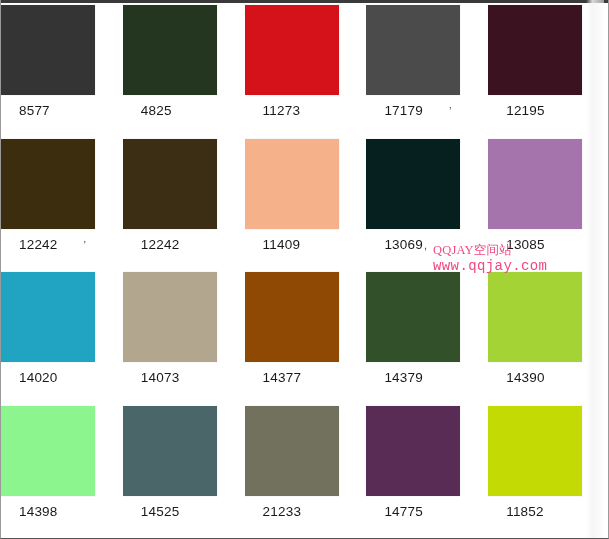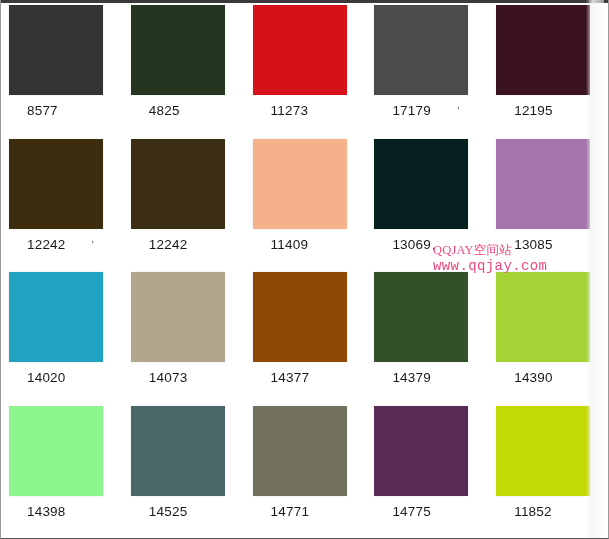--- a/index.html
+++ b/index.html
@@ -38,21 +38,20 @@
     grid-template-columns: repeat(5, 1fr);
     grid-template-rows: repeat(4, 1fr);
   }
   .cell {
     position: relative;
     box-sizing: border-box;
     display: flex;
     flex-direction: column;
     align-items: flex-start;
     justify-content: flex-start;
-    padding-left: 8px;
     overflow: hidden;
   }
   .swatch {
     width: 94px;
     height: 90px;
     margin-top: 2px;
     box-shadow: 0 0 0 0.5px rgba(240,240,240,0.9);
   }
   .label-row {
     display: flex;
@@ -224,21 +223,21 @@
       </div>
       <div class="cell">
         <div class="swatch" style="background: rgb(74, 102, 105);"></div>
         <div class="label-row">
           <span class="swatch-label">14525</span>
         </div>
       </div>
       <div class="cell">
         <div class="swatch" style="background: rgb(113, 113, 93);"></div>
         <div class="label-row">
-          <span class="swatch-label">14771</span>
+          <span class="swatch-label">21233</span>
         </div>
       </div>
       <div class="cell">
         <div class="swatch" style="background: rgb(89, 44, 86);"></div>
         <div class="label-row">
           <span class="swatch-label">14775</span>
         </div>
       </div>
       <div class="cell">
         <div class="swatch" style="background: rgb(196, 218, 4);"></div>

